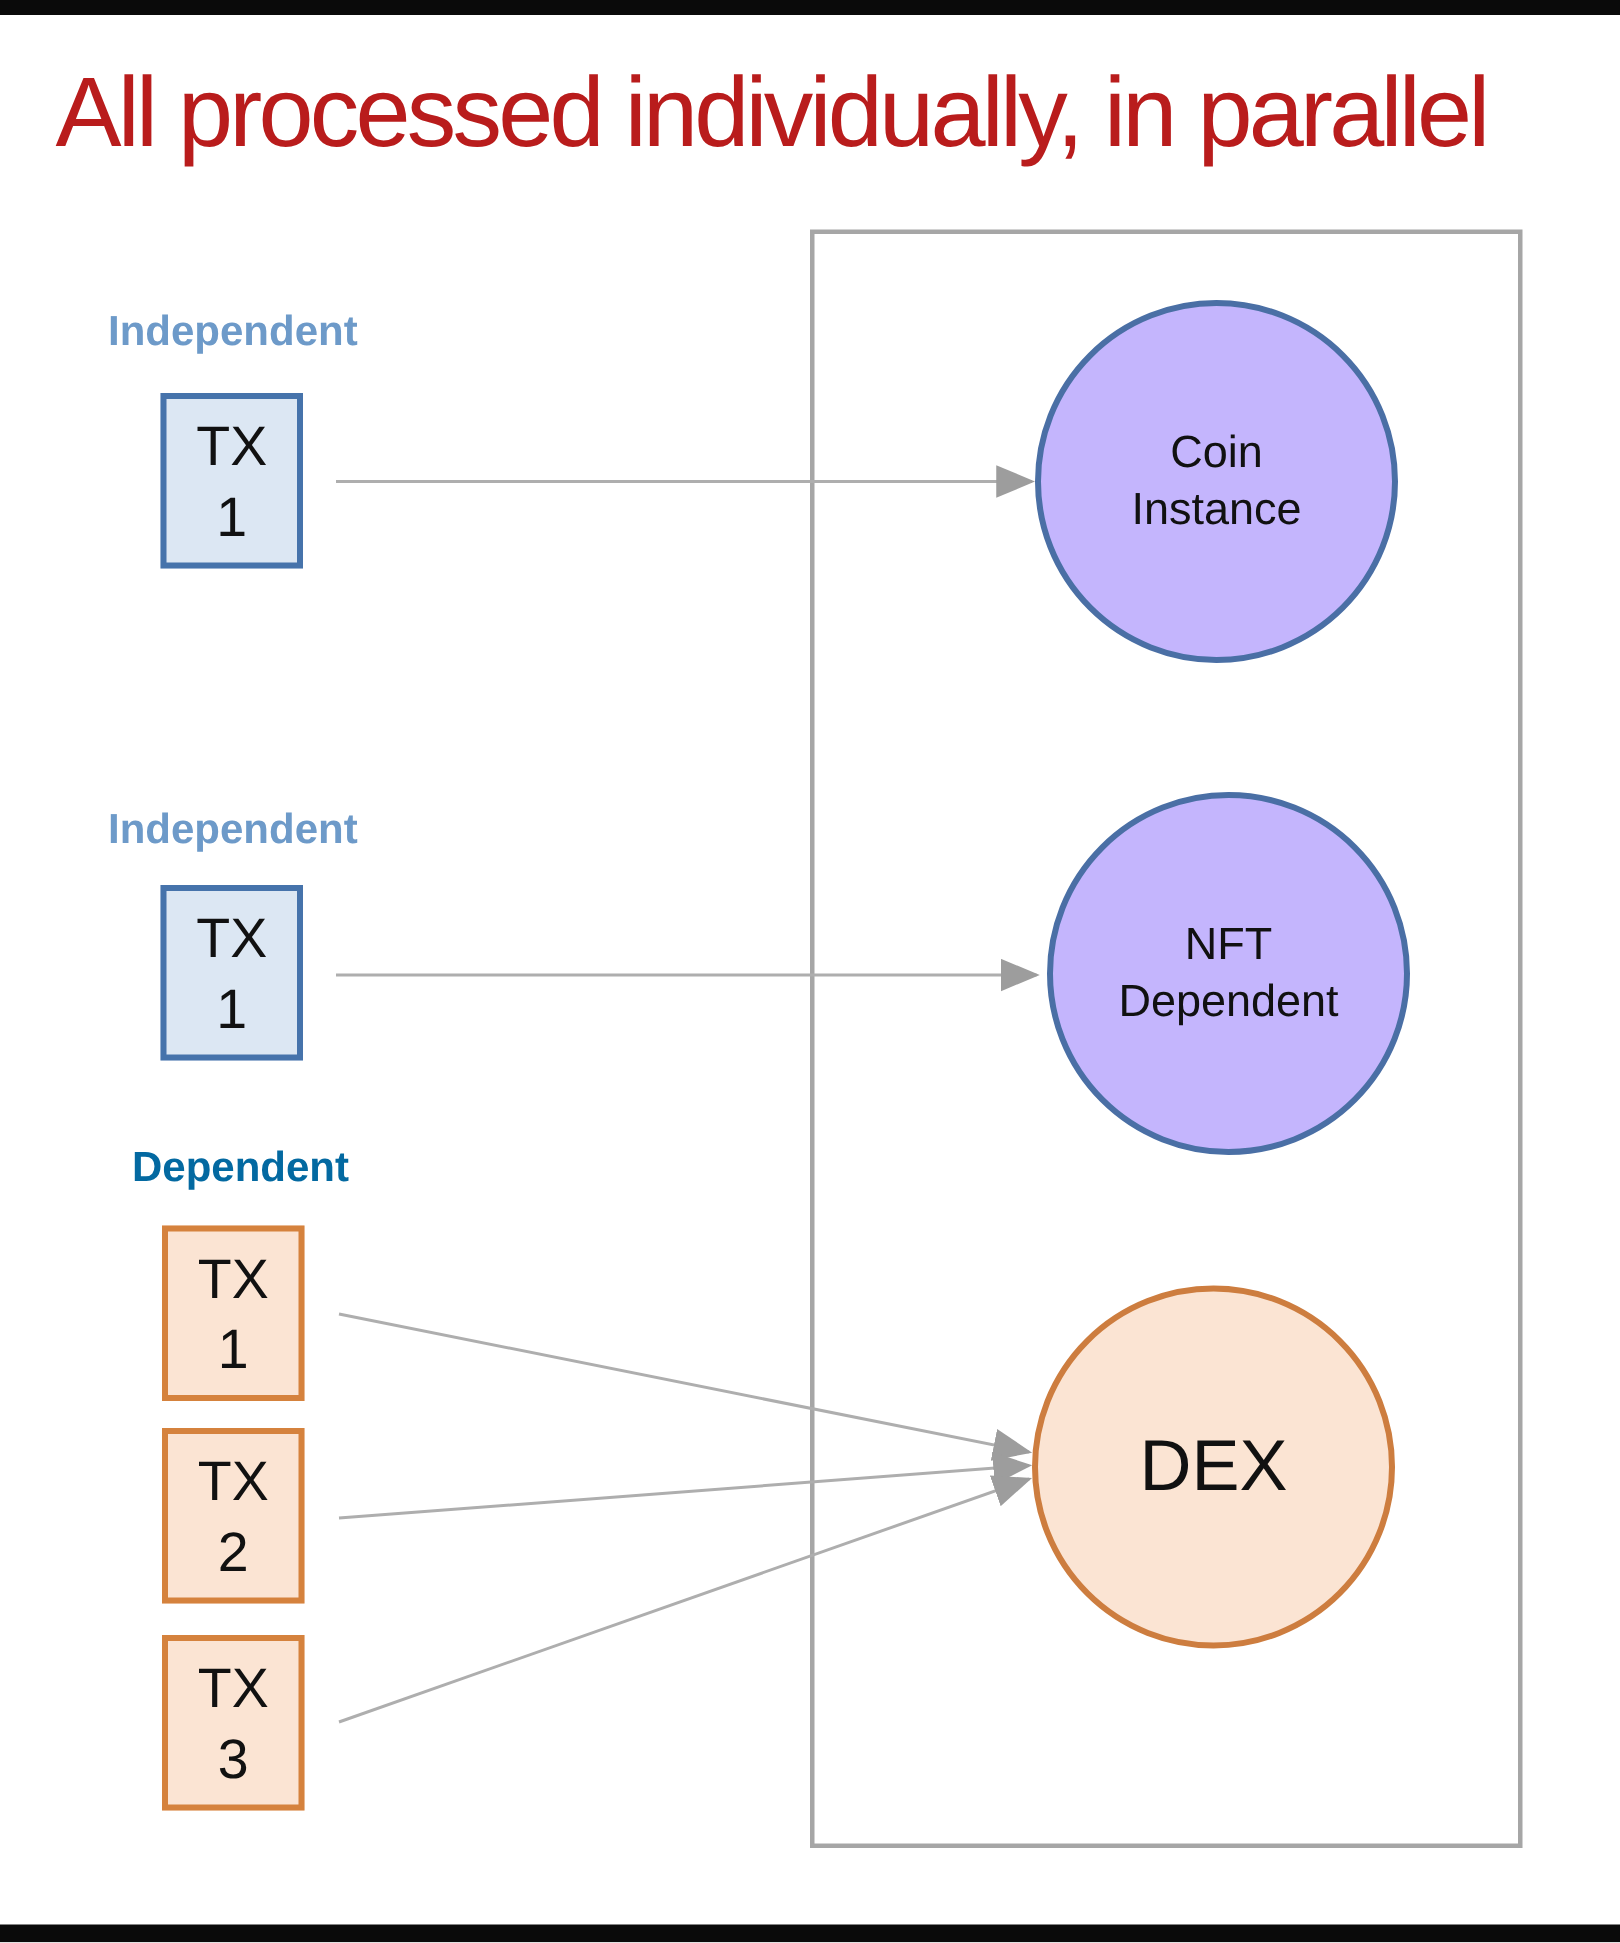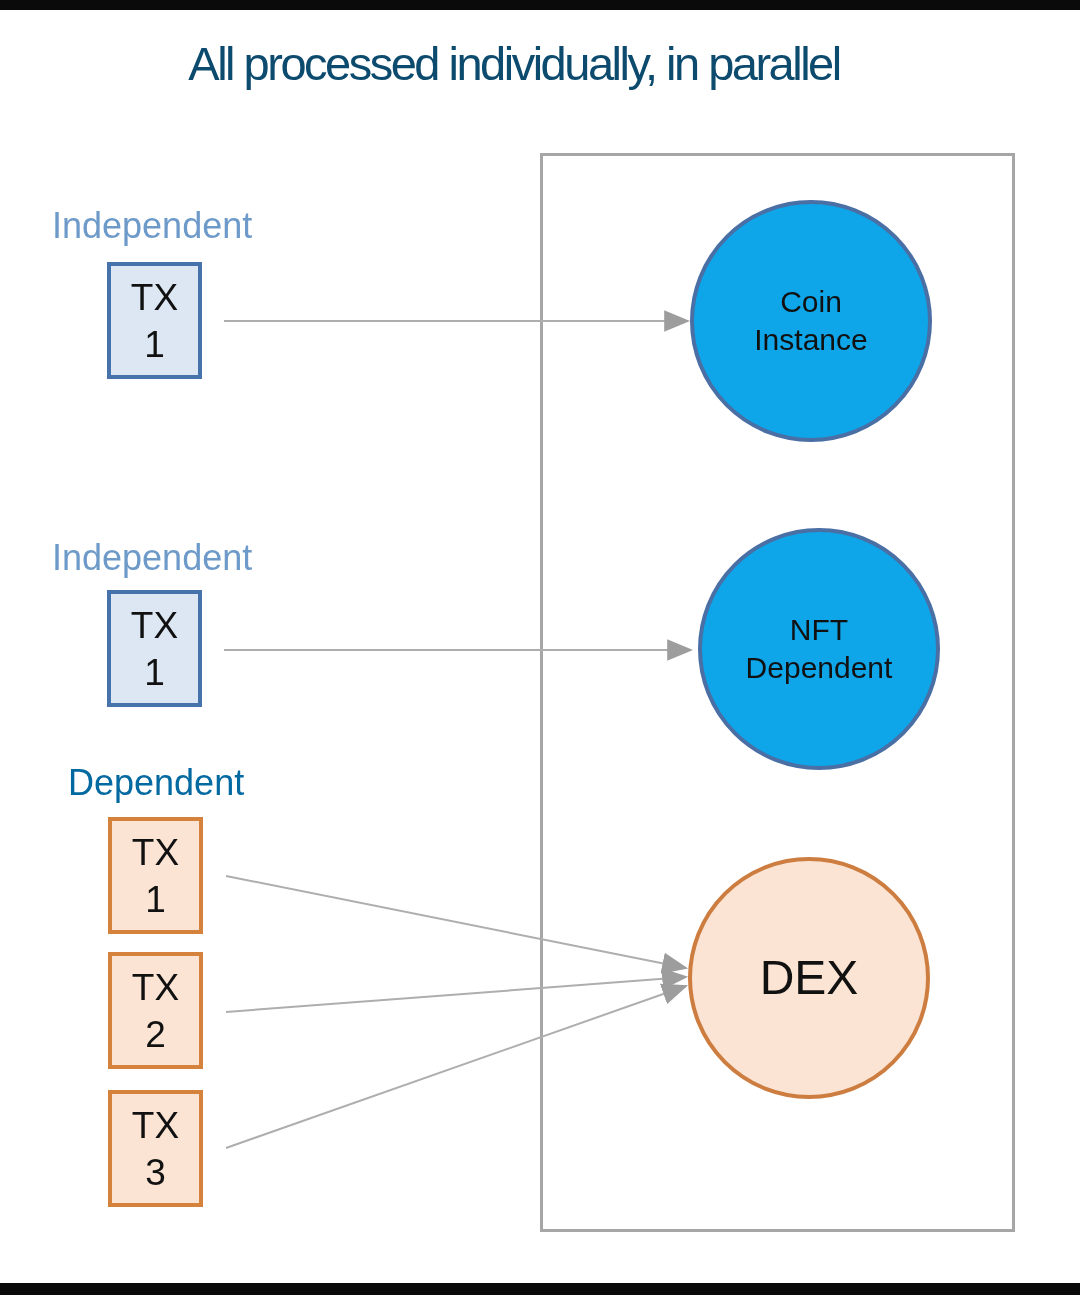--- a/index.html
+++ b/index.html
@@ -19,32 +19,33 @@
   }
   #top-bar { top: 0; height: 10px; }
   #bottom-bar { top: 1283px; height: 12px; }
 
   #title {
     position: absolute;
     top: 36px;
     left: 0;
     width: 1028px;
     text-align: center;
-    font-size: 47px;
+    font-size: 66px;
     font-weight: 300;
     letter-spacing: -2.5px;
-    color: #0c4a6e;
+    color: #b91c1c;
     white-space: nowrap;
   }
 
   .group-label {
     position: absolute;
-    font-size: 36px;
-    font-weight: 400;
+    font-size: 28px;
+    font-weight: 700;
     white-space: nowrap;
+    margin-left: 20px;
   }
   .group-label.blue { color: #6d9ac9; }
   .group-label.orange { color: #0369a1; }
 
   .tx-box {
     position: absolute;
     width: 95px;
     height: 117px;
     box-sizing: border-box;
     display: flex;
@@ -89,21 +90,21 @@
     display: flex;
     flex-direction: column;
     align-items: center;
     justify-content: center;
     text-align: center;
     color: #111111;
     font-size: 30px;
     line-height: 38px;
     z-index: 3;
   }
-  .node.blue { background: #0ea5e9; border: 4px solid #4a6fa5; }
+  .node.blue { background: #c4b5fd; border: 4px solid #4a6fa5; }
   .node.orange { background: #fbe4d3; border: 4px solid #cd7d3f; }
   #dex-node { font-size: 48px; }
 </style>
 </head>
 <body>
 
 <div id="canvas">
 
   <div id="top-bar" class="bar"></div>
 

